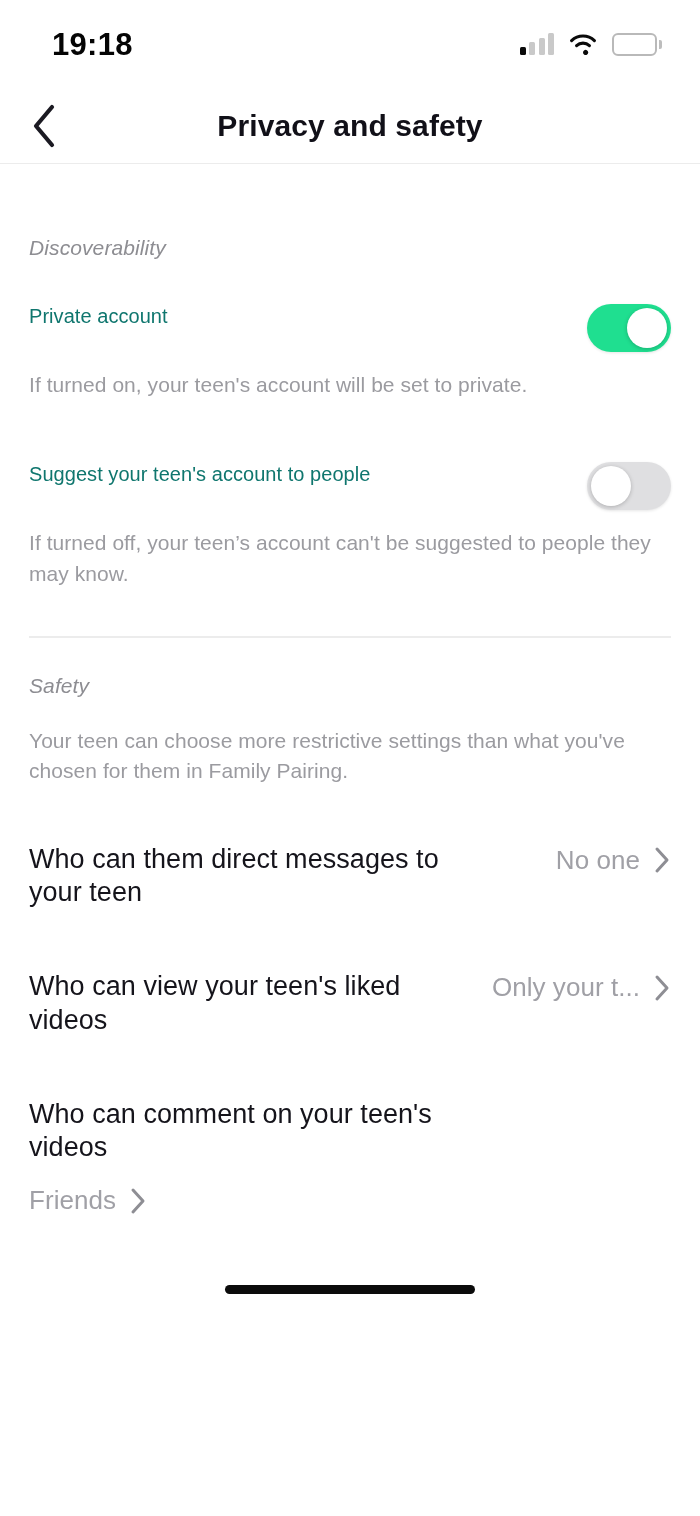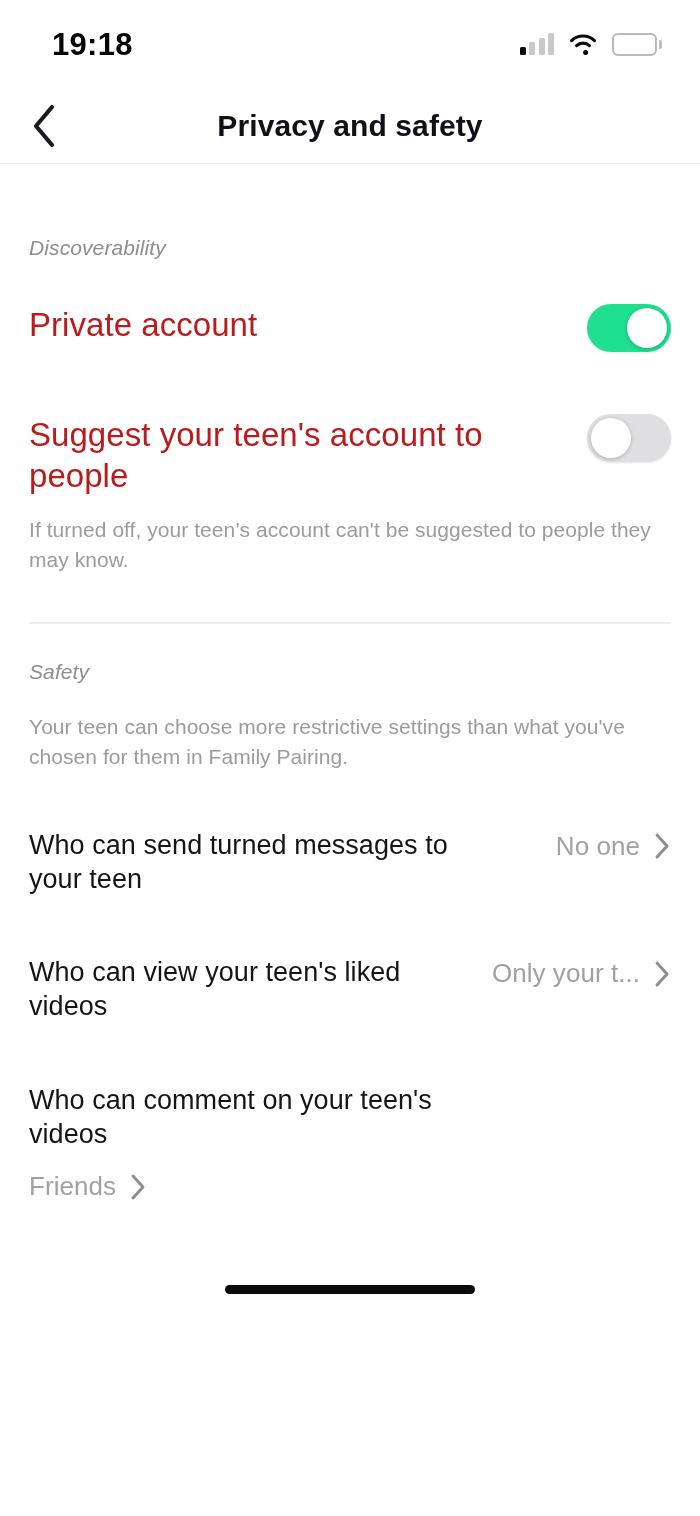--- a/index.html
+++ b/index.html
@@ -151,22 +151,22 @@
   .setting-row {
     display: flex;
     align-items: flex-start;
     justify-content: space-between;
     gap: 20px;
   }
 
   .setting-texts { flex: 1 1 auto; min-width: 0; }
 
   .setting-title {
-    font-size: 33px;
-    color: #b91c1c;
+    font-size: 20px;
+    color: #0f766e;
     font-weight: 400;
     line-height: 1.25;
     letter-spacing: 0.05px;
   }
 
   .setting-desc {
     font-size: 21px;
     color: #9b9ba0;
     font-weight: 400;
     line-height: 1.45;
@@ -322,39 +322,40 @@
     <div class="section-label" id="discoverability-label">Discoverability</div>
 
     <div class="setting-row" id="row-private-account">
       <div class="setting-texts">
         <div class="setting-title">Private account</div>
       </div>
       <button class="toggle on">
         <span class="knob"></span>
       </button>
     </div>
+    <div class="setting-desc" id="private-account-desc">If turned on, your teen's account will be set to private.</div>
 
     <div class="setting-row" id="row-suggest-account">
       <div class="setting-texts">
         <div class="setting-title">Suggest your teen's account to people</div>
       </div>
       <button class="toggle off">
         <span class="knob"></span>
       </button>
     </div>
     <div class="setting-desc" id="suggest-account-desc">If turned off, your teen’s account can't be suggested to people they may know.</div>
 
     <div class="divider"></div>
 
     <div class="section-label" id="safety-label">Safety</div>
 
     <div class="setting-desc" id="safety-desc">Your teen can choose more restrictive settings than what you've chosen for them in Family Pairing.</div>
 
     <button class="nav-row" id="row-dm">
-      <span class="nav-row-title">Who can send turned messages to your teen</span>
+      <span class="nav-row-title">Who can them direct messages to your teen</span>
       <span class="nav-row-right">
         <span class="nav-row-value">No one</span>
         <svg width="17" height="28" viewBox="0 0 17 28">
           <path d="M3 3 L13 14 L3 25" stroke="#8e8e94" stroke-width="3" fill="none" stroke-linecap="round" stroke-linejoin="round"></path>
         </svg>
       </span>
     </button>
 
     <button class="nav-row" id="row-liked">
       <span class="nav-row-title">Who can view your teen's liked videos</span>

